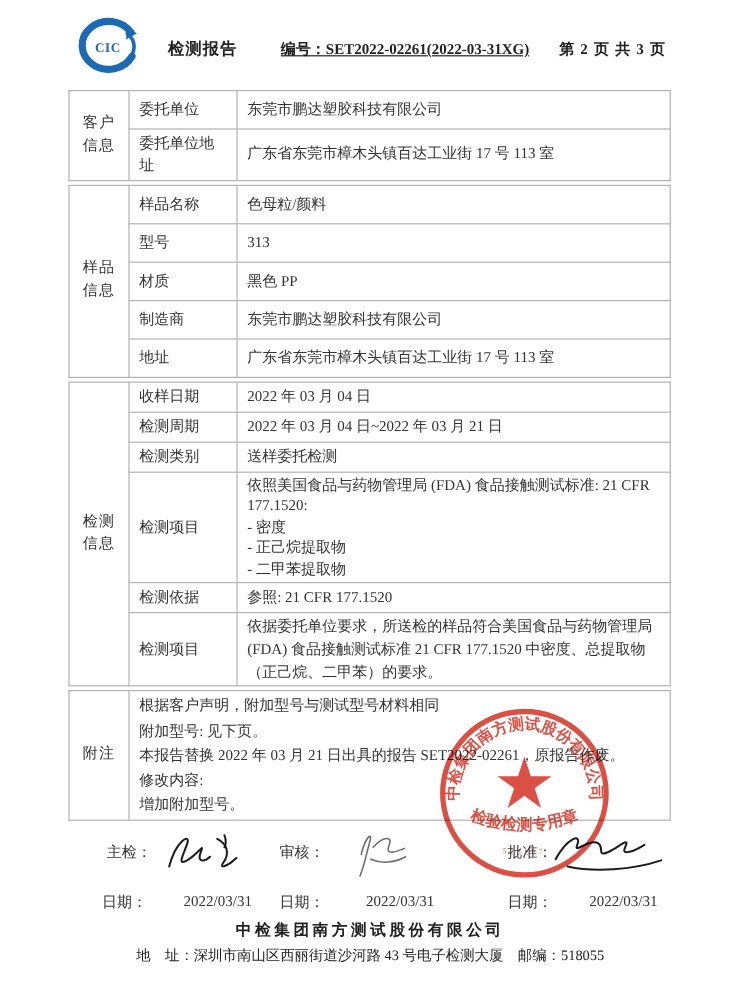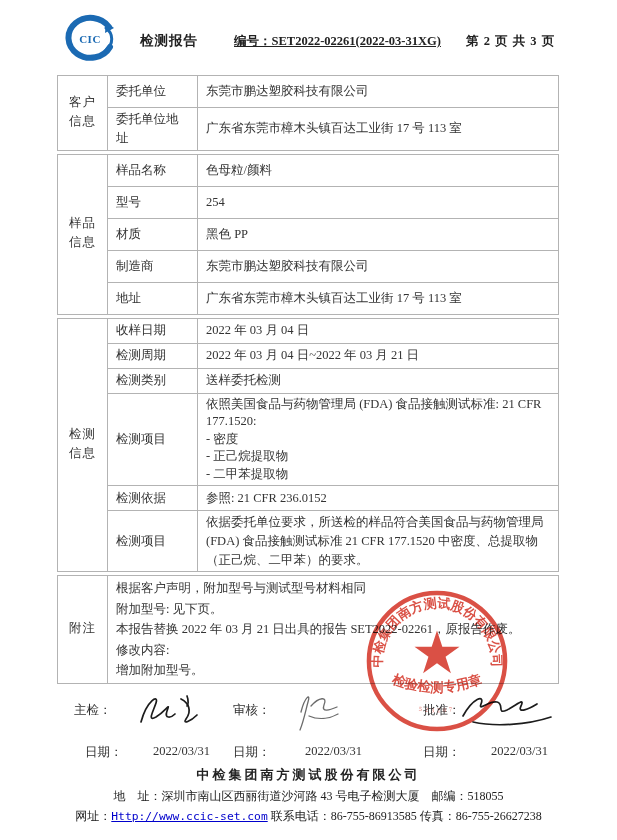--- a/index.html
+++ b/index.html
@@ -91,21 +91,21 @@
       </colgroup>
     <tbody>
         <tr class="h32">
       <td class="sec" rowspan="5">样品
 信息</td>
       <td>样品名称</td>
       <td>色母粒/颜料</td>
     </tr>
     <tr class="h32">
       <td>型号</td>
-      <td>254</td>
+      <td>313</td>
     </tr>
     <tr class="h32">
       <td>材质</td>
       <td>黑色 PP</td>
     </tr>
     <tr class="h32">
       <td>制造商</td>
       <td>东莞市鹏达塑胶科技有限公司</td>
     </tr>
     <tr class="h32">
@@ -140,21 +140,21 @@
       <td>检测项目</td>
       <td class="items">
         <div class="line">依照美国食品与药物管理局 (FDA) 食品接触测试标准: 21 CFR 177.1520:</div>
         <div class="line">- 密度</div>
         <div class="line">- 正己烷提取物</div>
         <div class="line">- 二甲苯提取物</div>
       </td>
     </tr>
     <tr class="h26">
       <td>检测依据</td>
-      <td>参照: 21 CFR 236.0152</td>
+      <td>参照: 21 CFR 177.1520</td>
     </tr>
     <tr>
       <td>检测项目</td>
       <td class="concl">依据委托单位要求，所送检的样品符合美国食品与药物管理局 (FDA) 食品接触测试标准 21 CFR 177.1520 中密度、总提取物（正己烷、二甲苯）的要求。</td>
     </tr>
   </tbody>
     </table>
 
   <table class="report">
     <colgroup>
@@ -171,21 +171,21 @@
         <div class="line">本报告替换 2022 年 03 月 21 日出具的报告 SET2022-02261，原报告作废。</div>
         <div class="line">修改内容:</div>
         <div class="line">增加附加型号。</div>
       </td>
     </tr>
   </tbody>
     </table>
 </div>
 
 <div class="signoff">
-  <span class="lbl" style="left:17px;top:10px">主检：</span>
+  <span class="lbl" style="left:32px;top:10px">主检：</span>
   <span class="lbl" style="left:176px;top:10px">审核：</span>
   <span class="lbl" style="left:366px;top:10px">批准：</span>
 
   <svg class="sig" style="left:68px;top:-4px" width="100" height="46" viewBox="0 0 100 46">
     <path d="M16 34 C22 12 34 6 31 15 C28 24 22 34 31 29 C41 23 46 13 42 23 C39 31 46 30 50 26"></path>
     <path d="M56 11 C64 15 67 23 61 31 C57 37 66 33 72 27"></path>
     <path d="M62 8 C64 13 63 17 62 18"></path>
   </svg>
   <svg class="sig light" style="left:218px;top:-6px" width="90" height="48" viewBox="0 0 90 48">
     <path d="M26 26 C30 10 36 7 33 16 C31 23 29 34 25 44"></path>
@@ -220,18 +220,13 @@
     <textPath href="#arcTitle" startOffset="50%" text-anchor="middle">检验检测专用章</textPath>
   </text>
   <text font-family="Liberation Serif, serif" font-size="6.5" fill="#d5382b" letter-spacing="3" opacity="0.85">
     <textPath href="#arcSerial" startOffset="50%" text-anchor="middle">523207</textPath>
   </text>
 </svg>
 
 <div class="footer">
   <div class="co">中检集团南方测试股份有限公司</div>
   <div class="l2">地　址：深圳市南山区西丽街道沙河路 43 号电子检测大厦　邮编：518055</div>
-  <div class="l3">
-    <span>网址：</span><a class="url" href="#">Http://www.ccic-set.com</a>
-    <span>联系电话：86-755-86913585</span>
-    <span>传真：86-755-26627238</span>
-  </div>
 </div>
 
 </body></html>

